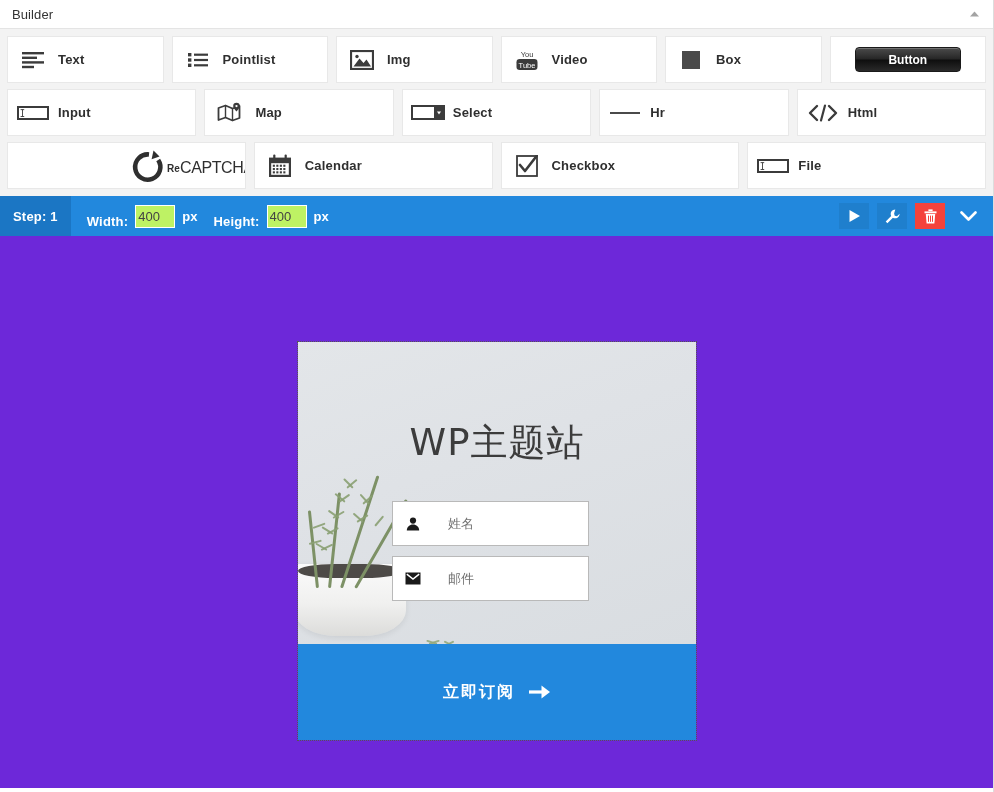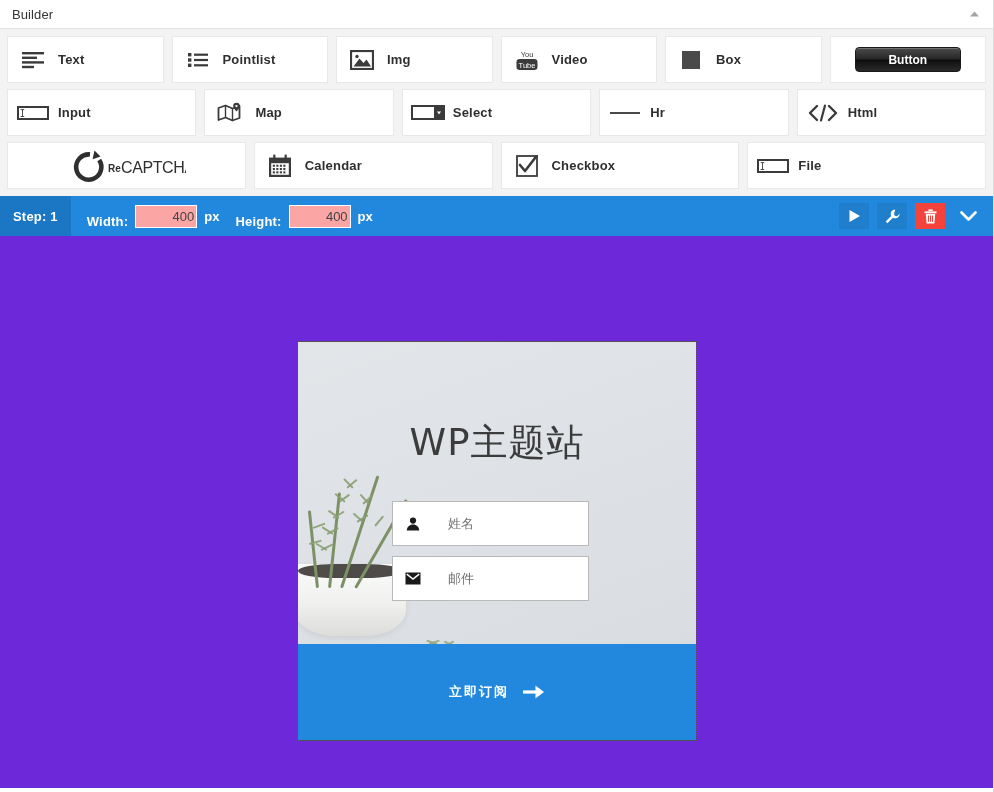--- a/index.html
+++ b/index.html
@@ -74,21 +74,21 @@
     align-items: center;
     justify-content: center;
     color: #3b3b3b;
   }
   .tool .tlabel {
     font-size: 13px;
     font-weight: bold;
     color: #2f2f2f;
     letter-spacing: .2px;
   }
-  .tool.center-icon { justify-content: center; }
+  .tool.center-icon { justify-content: flex-end; }
   .tool.center-icon .ticon { width: auto; min-width: 0; }
 
   
   .btn-pill {
     width: 104px;
     height: 23px;
     border-radius: 4px;
     background: linear-gradient(180deg, #4b4b4b 0%, #262626 48%, #0e0e0e 52%, #2a2a2a 100%);
     border: 1px solid #1a1a1a;
     box-shadow: inset 0 1px 0 rgba(255,255,255,.22);
@@ -121,28 +121,28 @@
     letter-spacing: .2px;
   }
   .field-group {
     display: flex;
     align-items: center;
     margin-left: 16px;
     gap: 7px;
   }
   .field-group .flabel { letter-spacing: .2px; margin-top: 10px; }
   .field-group input.num {
-    width: 62px;
+    width: 40px;
     height: 23px;
     border: 1px solid #ffffff;
-    background: #fca5a5;
+    background: #bef264;
     color: #444444;
     font-size: 13px;
     font-family: "Liberation Sans", sans-serif;
-    text-align: right;
+    text-align: left;
     box-sizing: border-box;
     outline: none;
   }
   .field-group .unit { font-weight: bold; text-align: center; }
   .bluebar .spacer { flex: 1; }
   .bb-actions {
     display: flex;
     align-items: center;
     gap: 8px;
     padding-right: 10px;
@@ -272,21 +272,21 @@
     height: 96px;
     background: #2288dd;
     display: flex;
     align-items: center;
     justify-content: center;
     gap: 14px;
     cursor: pointer;
   }
   .cta .ctatext {
     color: #ffffff;
-    font-size: 13px;
+    font-size: 16px;
     font-weight: bold;
     letter-spacing: 2px;
     font-family: "DejaVu Sans", "Liberation Sans", sans-serif;
   }
   .cta .ctaarrow { color: #ffffff; display: flex; align-items: center; }
 </style>
 </head>
 <body>
 
 <div class="titlebar">

